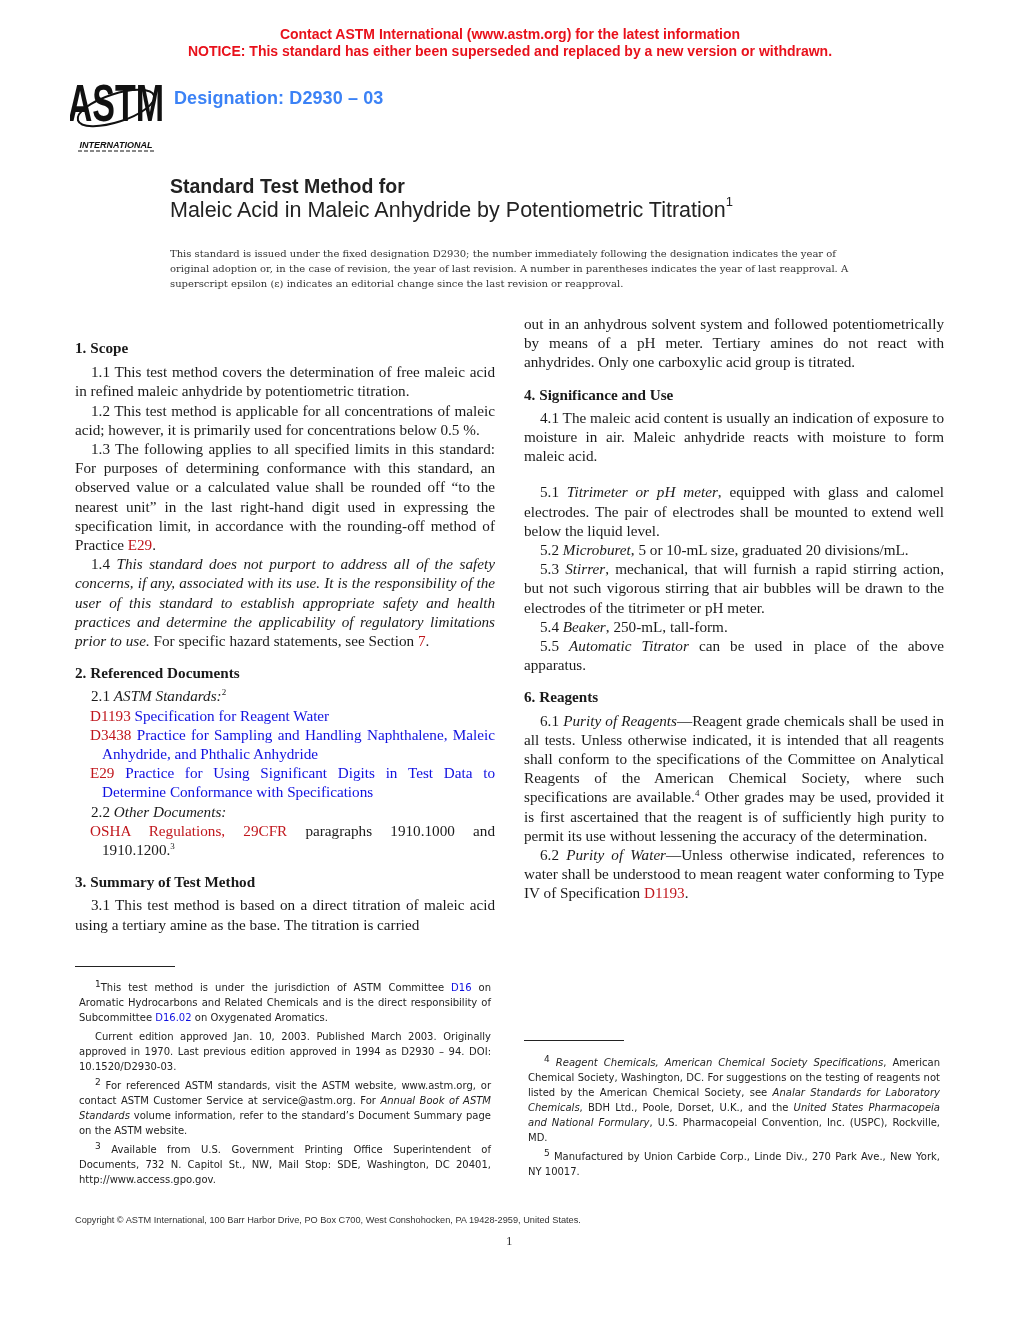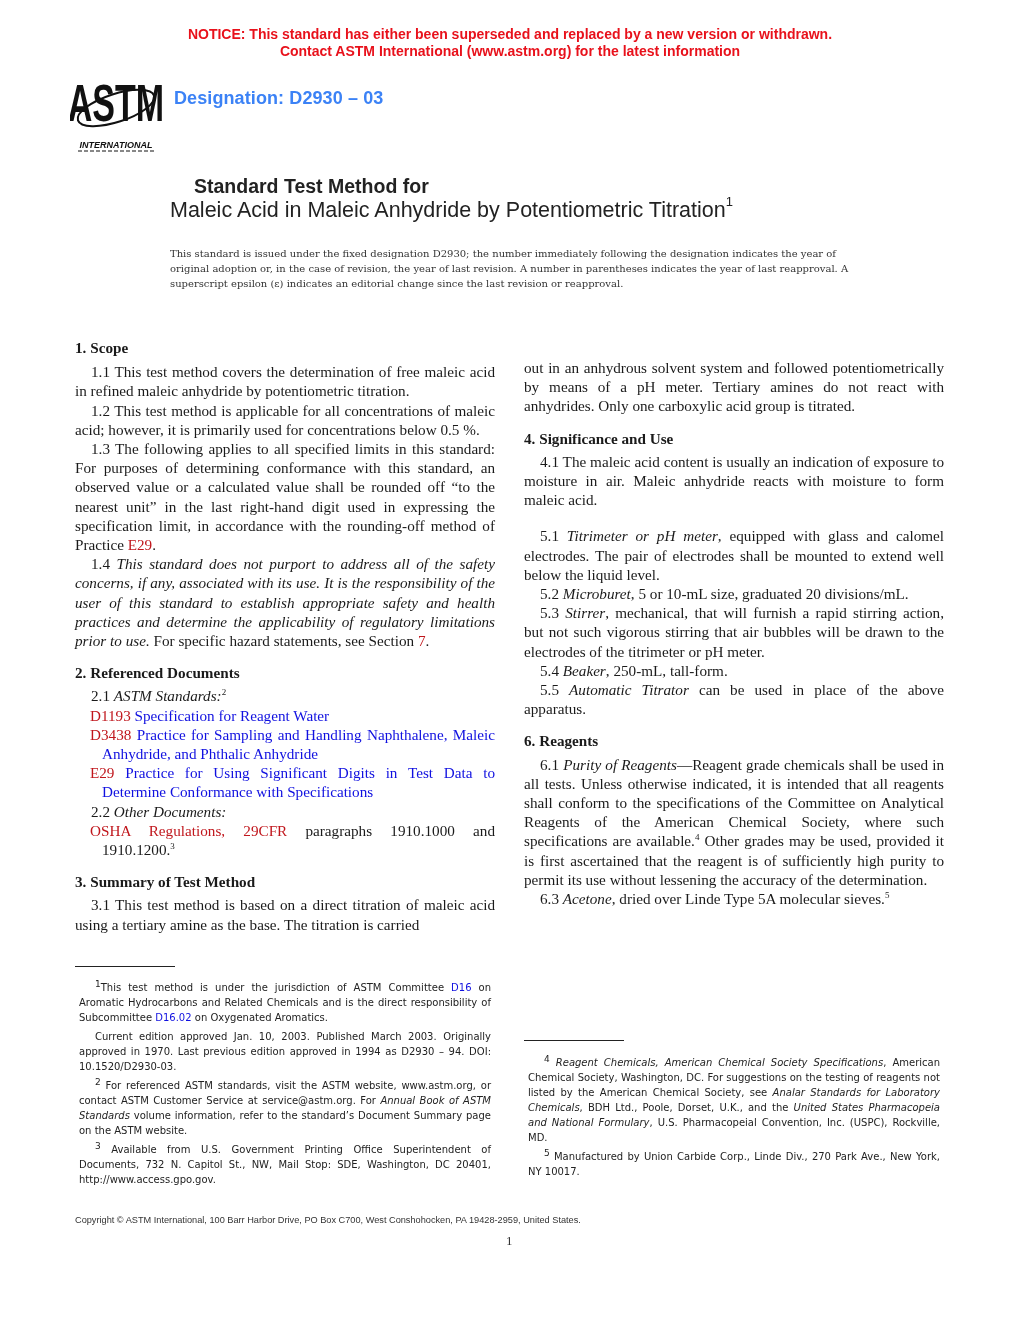--- a/index.html
+++ b/index.html
@@ -1,49 +1,49 @@
 <!DOCTYPE html>
 <html><head>
 <meta charset="utf-8">
 <style>
   html, body { margin: 0; padding: 0; background: #ffffff; }
   body { width: 1020px; height: 1320px; position: relative; overflow: hidden; color: #111; }
   .notice { position: absolute; left: 0; width: 1020px; top: 26px; text-align: center;
     font-family: "Liberation Sans", sans-serif; font-weight: bold; font-size: 14px; line-height: 17px; color: #e8111b; }
   .logo { position: absolute; left: 70px; top: 74px; width: 92px; height: 80px; }
   .designation { position: absolute; left: 174px; top: 88px; font-family: "Liberation Sans", sans-serif; font-size: 18px; font-weight: bold; color: #3b82f6; letter-spacing: 0.1px; }
-  .title1 { position: absolute; left: 170px; top: 175px; font-family: "Liberation Sans", sans-serif; font-weight: bold; font-size: 19.5px; color: #222; margin-left: 24px; }
+  .title1 { position: absolute; left: 170px; top: 175px; font-family: "Liberation Sans", sans-serif; font-weight: bold; font-size: 19.5px; color: #222; }
   .title2 { position: absolute; left: 170px; top: 198px; font-family: "Liberation Sans", sans-serif; font-weight: normal; font-size: 21.5px; color: #222; white-space: nowrap; }
   .title2 sup { font-size: 13px; position: relative; top: -3px; }
   .issued { position: absolute; left: 170px; top: 246px; width: 680px; font-family: "DejaVu Serif", serif; font-size: 10px; line-height: 15px; color: #333; text-align: left; }
   .col { position: absolute; width: 420px; font-family: "Liberation Serif", serif; font-size: 15.2px; line-height: 19.2px; color: #1a1a1a; }
   .col.left { left: 75px; top: 314px; margin-top: 24px; }
-  .col.right { left: 524px; top: 314px; margin-top: 44px; }
+  .col.right { left: 524px; top: 314px; }
   .col p { margin: 0; text-align: justify; }
   .col p.ind { text-indent: 16px; }
   .col h2 { margin: 0; font-size: 15.2px; font-weight: bold; line-height: 19.2px; }
   .gap { height: 13px; }
   .ref { margin: 0; padding-left: 27px; text-indent: -12px; text-align: justify; }
   .red { color: #c0161c; }
   .blue { color: #1010e0; }
   .it { font-style: italic; }
   sup { font-size: 9px; line-height: 0; }
   .fn-rule { position: absolute; height: 1px; background: #222; width: 100px; }
   .fn { position: absolute; width: 420px; font-family: "DejaVu Sans", sans-serif; font-size: 10px; line-height: 15px; color: #222; }
   .fn p { margin: 4px; text-align: justify; }
   .fn p.ind { text-indent: 16px; }
   .copyright { position: absolute; left: 75px; top: 1215px; font-family: "Liberation Sans", sans-serif; font-size: 9.2px; color: #333; }
   .pagenum { position: absolute; left: 506px; top: 1233px; font-family: "Liberation Serif", serif; font-size: 13px; color: #333; }
 </style>
 </head>
 <body>
 
 <div class="notice">
+  <div>Contact ASTM International (www.astm.org) for the latest information</div>
   <div>NOTICE: This standard has either been superseded and replaced by a new version or withdrawn.</div>
-  <div>Contact ASTM International (www.astm.org) for the latest information</div>
 </div>
 
 <div class="logo">
   <svg width="92" height="80" viewBox="0 0 92 80">
     <ellipse cx="46" cy="34" rx="40" ry="14" fill="none" stroke="#111" stroke-width="2" transform="rotate(-18 46 34)"></ellipse>
     <text x="46" y="48" text-anchor="middle" font-family="Liberation Sans, sans-serif" font-weight="bold" font-size="40" fill="#111" transform="scale(0.85,1.3) translate(8,-12)">ASTM</text>
     <text x="46" y="74" text-anchor="middle" font-family="Liberation Sans, sans-serif" font-weight="bold" font-style="italic" font-size="9" fill="#111">INTERNATIONAL</text>
     <line x1="8" y1="77" x2="84" y2="77" stroke="#111" stroke-width="1" stroke-dasharray="4 2"></line>
   </svg>
 </div>
@@ -87,21 +87,21 @@
   <div style="height:4px"></div>
   <p class="ind"><span>5.1  </span><span class="it">Titrimeter or pH meter</span><span>, equipped with glass and calomel electrodes. The pair of electrodes shall be mounted to extend well below the liquid level.</span></p>
   <p class="ind"><span>5.2  </span><span class="it">Microburet</span><span>, 5 or 10-mL size, graduated 20 divisions/mL.</span></p>
   <p class="ind"><span>5.3  </span><span class="it">Stirrer</span><span>, mechanical, that will furnish a rapid stirring action, but not such vigorous stirring that air bubbles will be drawn to the electrodes of the titrimeter or pH meter.</span></p>
   <p class="ind"><span>5.4  </span><span class="it">Beaker</span><span>, 250-mL, tall-form.</span></p>
   <p class="ind"><span>5.5  </span><span class="it">Automatic Titrator</span><span> can be used in place of the above apparatus.</span></p>
   <div class="gap"></div>
   <h2>6.  Reagents</h2>
   <div style="height:4px"></div>
   <p class="ind"><span>6.1  </span><span class="it">Purity of Reagents</span><span>—Reagent grade chemicals shall be used in all tests. Unless otherwise indicated, it is intended that all reagents shall conform to the specifications of the Committee on Analytical Reagents of the American Chemical Society, where such specifications are available.</span><sup>4</sup><span> Other grades may be used, provided it is first ascertained that the reagent is of sufficiently high purity to permit its use without lessening the accuracy of the determination.</span></p>
-  <p class="ind"><span>6.3  </span><span class="it">Acetone</span><span>, dried over Linde Type 5A molecular sieves.</span><sup>5</sup></p>
+  <p class="ind"><span>6.2  </span><span class="it">Purity of Water</span><span>—Unless otherwise indicated, references to water shall be understood to mean reagent water conforming to Type IV of Specification </span><span class="red">D1193</span>.</p>
 </div>
 
 <div class="fn-rule" style="left:75px; top:966px;"></div>
 <div class="fn" style="left:75px; top:976px;">
   <p class="ind"><sup>1</sup><span>This test method is under the jurisdiction of ASTM Committee </span><span class="blue">D16</span><span> on Aromatic Hydrocarbons and Related Chemicals and is the direct responsibility of Subcommittee </span><span class="blue">D16.02</span><span> on Oxygenated Aromatics.</span></p>
   <p class="ind">Current edition approved Jan. 10, 2003. Published March 2003. Originally approved in 1970. Last previous edition approved in 1994 as D2930 – 94. DOI: 10.1520/D2930-03.</p>
   <p class="ind"><sup>2</sup><span> For referenced ASTM standards, visit the ASTM website, www.astm.org, or contact ASTM Customer Service at service@astm.org. For </span><span class="it">Annual Book of ASTM Standards</span><span> volume information, refer to the standard’s Document Summary page on the ASTM website.</span></p>
   <p class="ind"><sup>3</sup><span> Available from U.S. Government Printing Office Superintendent of Documents, 732 N. Capitol St., NW, Mail Stop: SDE, Washington, DC 20401, http://www.access.gpo.gov.</span></p>
 </div>
 

